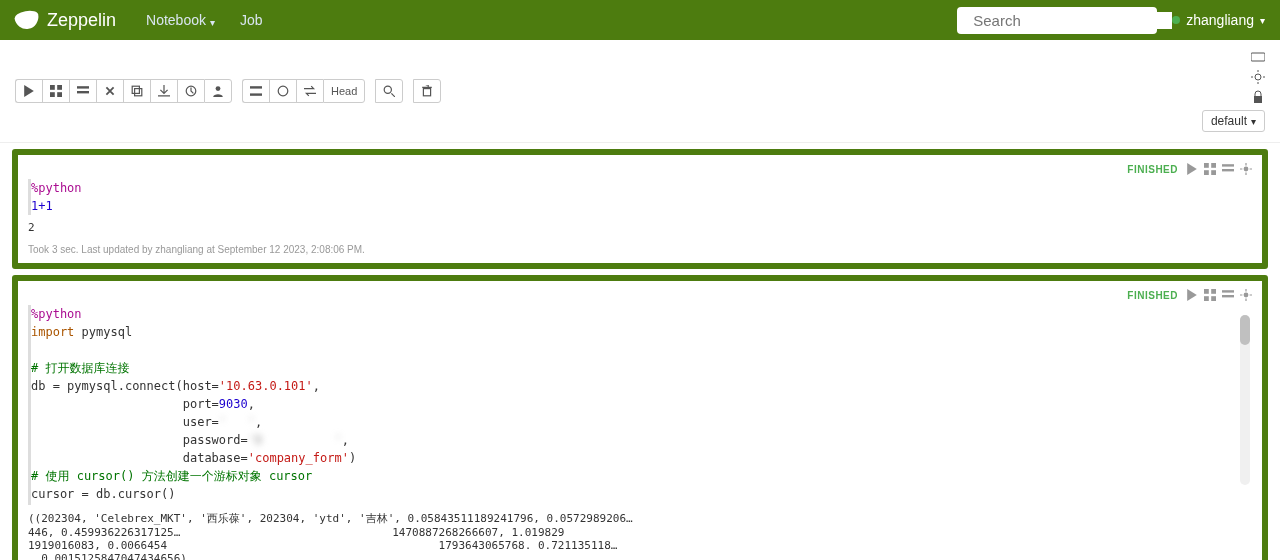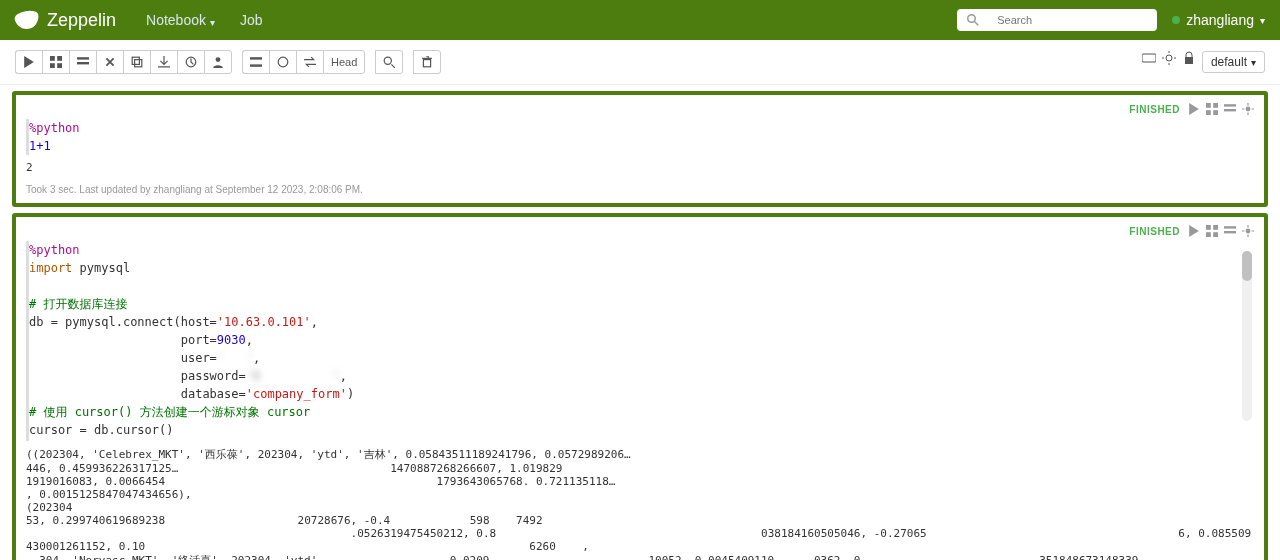--- a/index.html
+++ b/index.html
@@ -4,35 +4,35 @@
 <style>
 * { box-sizing: border-box; margin: 0; padding: 0; }
 body { font-family: -apple-system, "Helvetica Neue", Arial, sans-serif; font-size: 13px; color: #333; background: #fff; width: 1280px; }
 .navbar { background: #4d7c0f; height: 40px; display: flex; align-items: center; padding: 0 15px; color: #fff; }
 .logo { display: flex; align-items: center; gap: 8px; font-size: 18px; font-weight: 500; cursor: pointer; }
 .logo-icon { width: 24px; height: 18px; background: #fff; border-radius: 50% 50% 50% 50% / 30% 30% 70% 70%; transform: rotate(-10deg); }
 .nav-items { display: flex; margin-left: 30px; gap: 25px; }
 .nav-item { color: #d9e5f0; cursor: pointer; font-size: 14px; display: flex; align-items: flex-end; gap: 4px; }
 .nav-right { margin-left: auto; display: flex; align-items: center; gap: 15px; }
 .search-box { background: #fff; border-radius: 4px; padding: 5px 10px; width: 200px; display: flex; align-items: center; gap: 6px; color: #999; }
-.search-box input { border: none; outline: none; flex: 1; font-size: 11px; margin-left: 12px; }
+.search-box input { border: none; outline: none; flex: 1; font-size: 15px; }
 .user { display: flex; align-items: center; gap: 6px; font-size: 14px; cursor: pointer; }
 .dot-green { width: 8px; height: 8px; background: #4caf50; border-radius: 50%; }
 .titlebar { padding: 10px 15px; display: flex; align-items: center; gap: 10px; border-bottom: 1px solid #eee; }
 .title { font-size: 24px; font-weight: 600; color: #333; }
 .btn-group { display: flex; }
 .btn { border: 1px solid #ccc; background: #fff; padding: 4px 7px; font-size: 11px; color: #555; cursor: pointer; display: flex; align-items: center; justify-content: center; min-width: 24px; height: 24px; }
 .btn:first-child { border-radius: 3px 0 0 3px; }
 .btn:last-child { border-radius: 0 3px 3px 0; }
 .btn:not(:last-child) { border-right: none; }
 .btn-single { border-radius: 3px; }
 .btn svg { width: 12px; height: 12px; fill: #555; }
-.tb-right { margin-left: auto; display: flex; align-items: flex-start; gap: 6px; }
+.tb-right { margin-left: auto; display: flex; align-items: flex-end; gap: 6px; flex-direction: column; }
 .default-sel { border: 1px solid #ccc; border-radius: 3px; padding: 3px 8px; font-size: 12px; display: flex; align-items: center; gap: 4px; cursor: pointer; }
-.paragraph { margin: 6px 12px; border: 4px solid #4d7c0f; border-radius: 3px; padding: 8px 10px; position: relative; font-size: 12px; }
+.paragraph { margin: 6px 12px; border: 6px solid #4d7c0f; border-radius: 3px; padding: 8px 10px; position: relative; font-size: 12px; }
 .para-header { display: flex; justify-content: flex-end; align-items: center; gap: 8px; color: #999; font-size: 11px; margin-bottom: 4px; }
 .status { color: #4caf50; font-size: 10px; font-weight: 600; letter-spacing: 0.5px; }
 .para-actions { display: flex; gap: 6px; }
 .para-actions svg { width: 12px; height: 12px; fill: #999; cursor: pointer; }
 .code { font-family: "Menlo", "Consolas", monospace; font-size: 12px; line-height: 1.5; white-space: pre; border-left: 3px solid #ddd; padding-left: 0; }
 .c-mag { color: #aa0d91; }
 .c-red { color: #c41a16; }
 .c-blue { color: #1c00cf; }
 .c-green { color: #007400; }
 .c-or { color: #aa5500; }

